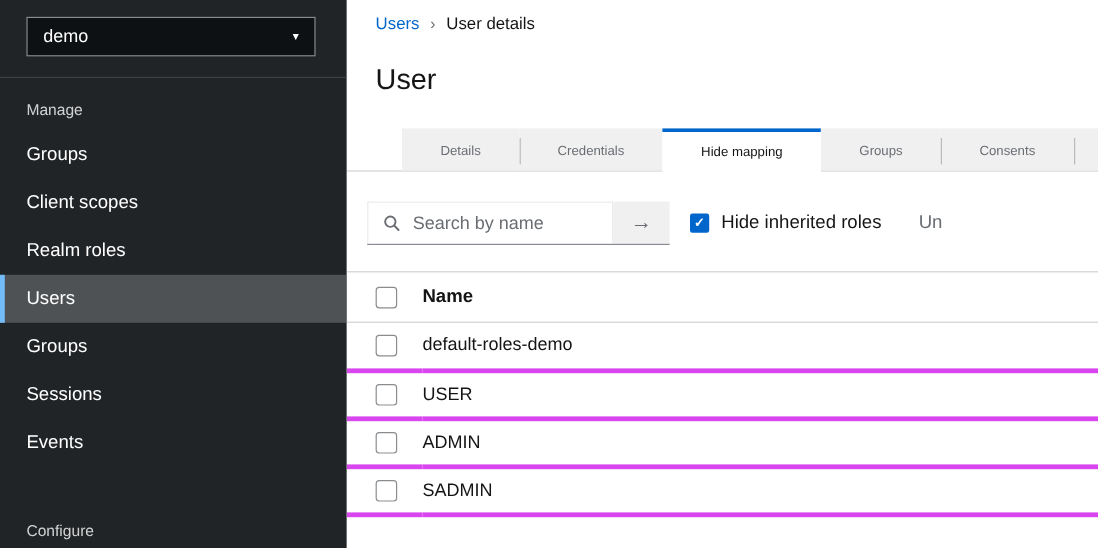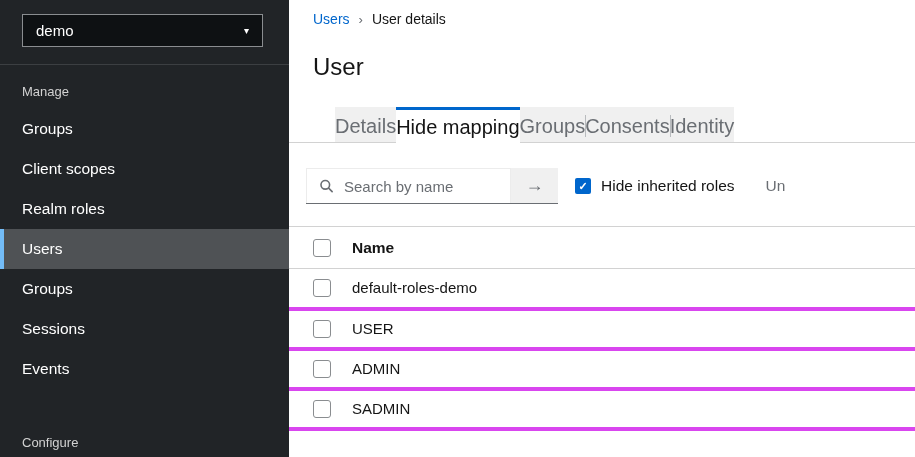--- a/index.html
+++ b/index.html
@@ -26,22 +26,22 @@
   main { flex:1; min-width:0; background:#fff; overflow:hidden; }
   .breadcrumb { display:flex; align-items:center; gap:9px; padding:11px 0 0 24px; font-size:14px; }
   .breadcrumb a { color:#0066cc; text-decoration:none; cursor:pointer; }
   .breadcrumb .sep { color:#6a6e73; font-size:13px; }
   .breadcrumb .current { color:#151515; }
   h1.page-title { margin:26px 0 0 24px; font-size:24px; font-weight:500; color:#151515; }
 
   
   .tabs { display:flex; align-items:stretch; height:36px; margin-top:26px; padding-left:46px;
     border-bottom:1px solid #d2d2d2; white-space:nowrap; }
-  .tab { background:#f0f0f0; color:#6a6e73; font-size:20px; display:flex; align-items:center;
-    padding:0 0; border-top:3px solid transparent; position:relative; cursor:pointer; }
+  .tab { background:#f0f0f0; color:#6a6e73; font-size:11px; display:flex; align-items:center;
+    padding:0 32px; border-top:3px solid transparent; position:relative; cursor:pointer; }
   .tab + .tab::before { content:""; position:absolute; left:0; top:5px; bottom:5px; width:1px; background:#b8bbbe; }
   .tab.active { background:#fff; color:#151515; border-top-color:#0066cc; height:37px; margin-bottom:-1px; z-index:1; }
   .tab.active::before, .tab.active + .tab::before { display:none; }
 
   
   .toolbar { display:flex; align-items:center; margin-top:25px; padding-left:17px; height:36px; }
   .search-group { display:flex; height:36px; border-bottom:1px solid #6a6e73; }
   .search-box { position:relative; width:205px; border:1px solid #ececec; border-bottom:none; background:#fff; }
   .search-box input { width:100%; height:100%; border:none; outline:none; padding:0 8px 0 37px;
     font-size:15px; color:#6d28d9; background:transparent; font-family:inherit; }
@@ -97,20 +97,21 @@
     <div class="breadcrumb">
       <a>Users</a>
       <span class="sep">›</span>
       <span class="current">User details</span>
     </div>
 
     <h1 class="page-title">User</h1>
 
     <div class="tabs">
       <div class="tab">Details</div>
+      <div class="tab">Credentials</div>
       <div class="tab active">Hide mapping</div>
       <div class="tab">Groups</div>
       <div class="tab">Consents</div>
       <div class="tab">Identity</div>
     </div>
 
     <div class="toolbar">
       <div class="search-group">
         <div class="search-box">
           <span class="search-icon">

